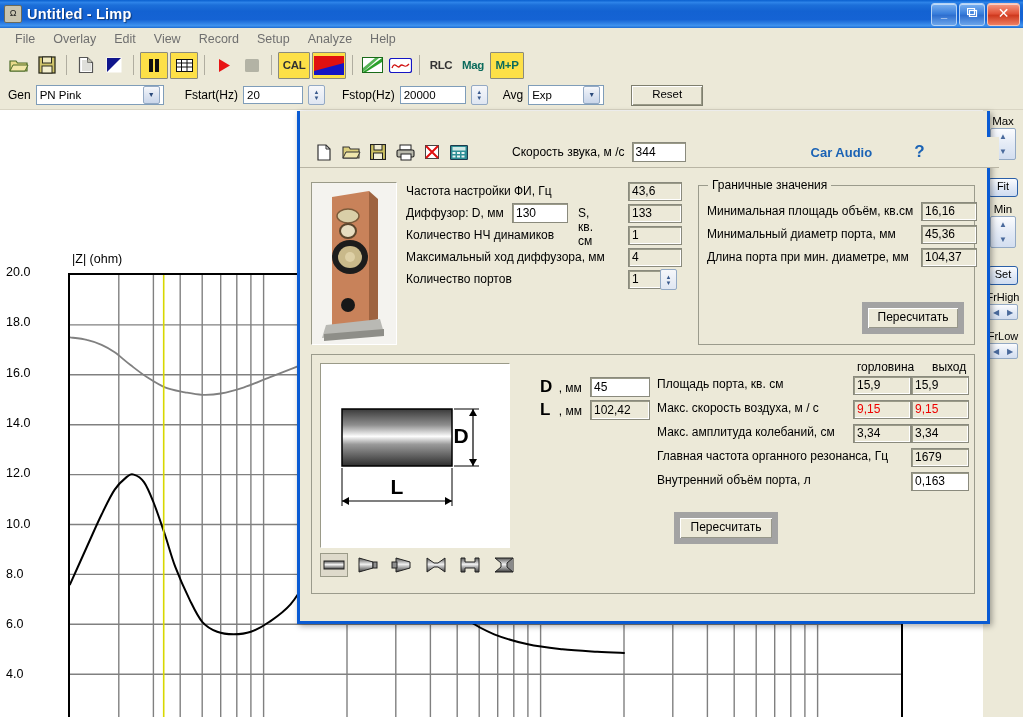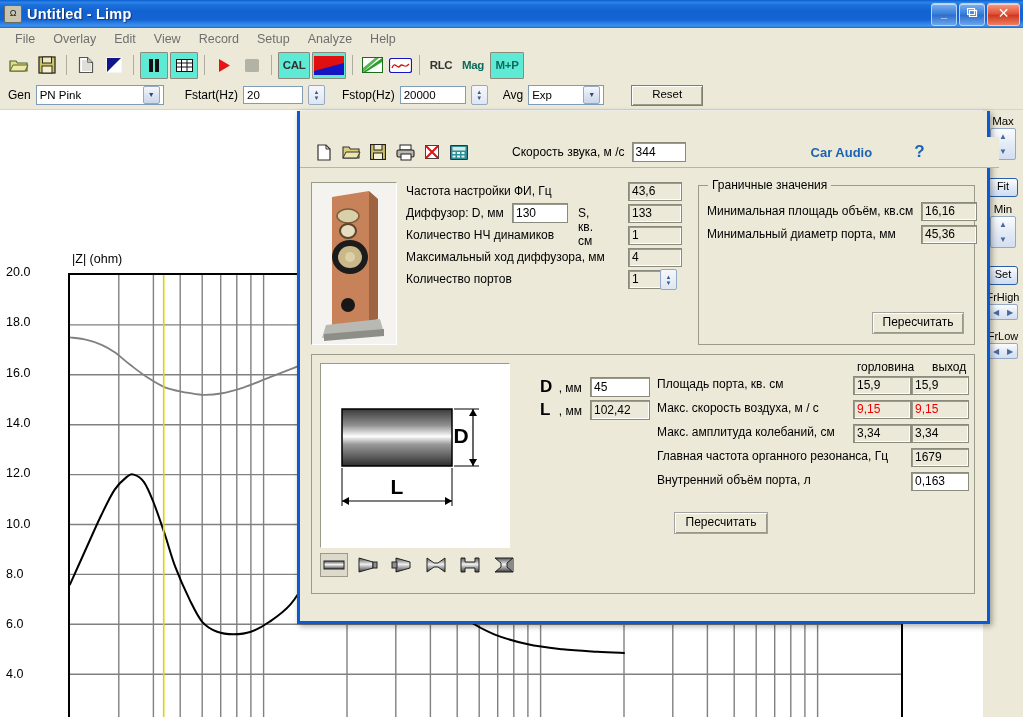--- a/index.html
+++ b/index.html
@@ -53,21 +53,21 @@
   }
   #limp-toolbar{
     position:absolute;left:0;top:49px;width:1023px;height:32px;
     background:#ece9d8;display:flex;align-items:center;padding-left:5px;
     border-bottom:1px solid #ece9d8;
   }
   .tbtn{
     width:26px;height:25px;margin:0 1px;display:flex;align-items:center;justify-content:center;
     font-size:11px;color:#333;
   }
-  .tbtn.framed{border:1px solid #8a8a7d;background:#5eead4;border-radius:1px;}
+  .tbtn.framed{border:1px solid #8a8a7d;background:#fde047;border-radius:1px;}
   .tsep{width:1px;height:20px;background:#b0ada0;margin:0 5px;}
   .tb-txt{font-size:11.5px;font-weight:bold;letter-spacing:-.3px;}
   #limp-params{
     position:absolute;left:0;top:81px;width:1023px;height:28px;
     background:#ece9d8;display:flex;align-items:center;padding-left:8px;gap:5px;
     border-bottom:1px solid #d9d5c4;
   }
   #limp-params .lbl{font-size:12px;color:#000;}
   .tfield{
     background:#fff;border:1px solid #7f9db9;height:16px;line-height:16px;
@@ -147,21 +147,21 @@
   #bp-body{position:absolute;left:0;top:57px;width:687px;height:450px;}
   .bp-field{
     background:#ece9d8;border:1px solid #8a8a7d;
     box-shadow:inset 1px 1px 0 #9a9a88, inset -1px -1px 0 #fff;
     height:17px;line-height:16px;font-size:12px;padding:0 3px;color:#000;
   }
   .bp-field.white{background:#fff;}
   .bp-field.red{color:#ee0000;}
   .bp-lbl{font-size:12px;color:#000;}
   .bp-btn{
-    background:#ece9d8;border:1px solid #a3a3a3;height:20px;line-height:18px;
+    background:#ece9d8;border:6px solid #a3a3a3;height:20px;line-height:18px;
     font-size:12px;padding:0 8px;text-align:center;
     box-shadow:inset 1px 1px 0 #fff, inset -1px -1px 0 #97978a;
   }
   .group-box{
     position:absolute;border:1px solid #9b9b8c;box-sizing:border-box;
   }
   .group-title{
     position:absolute;top:-8px;left:9px;background:#ece9d8;padding:0 4px;font-size:12px;color:#000;
   }
   .panel-sunken{
@@ -524,20 +524,24 @@
     <div class="group-box" style="left:398px;top:17px;width:277px;height:160px;">
       <span class="group-title">Граничные значения</span>
       <div style="position:relative;margin:18px 0 0 8px;height:23px;">
         <span class="bp-lbl">Минимальная площадь объём, кв.см</span>
         <div class="bp-field" style="position:absolute;left:214px;top:-2px;width:48px;">16,16</div>
       </div>
       <div style="position:relative;margin-left:8px;height:23px;">
         <span class="bp-lbl">Минимальный диаметр порта, мм</span>
         <div class="bp-field" style="position:absolute;left:214px;top:-2px;width:48px;">45,36</div>
       </div>
+      <div style="position:relative;margin-left:8px;height:23px;">
+        <span class="bp-lbl">Длина порта при мин. диаметре, мм</span>
+        <div class="bp-field" style="position:absolute;left:214px;top:-2px;width:48px;">104,37</div>
+      </div>
       <div class="bp-btn" style="position:absolute;right:10px;bottom:10px;width:74px;">Пересчитать</div>
     </div>
 
     <div class="group-box" style="left:11px;top:186px;width:664px;height:240px;background:#ece9d8;">
 
       <div class="panel-sunken" style="left:8px;top:8px;width:190px;height:185px;background:#fff;">
         <svg width="188" height="183" viewBox="0 0 188 183">
           <defs>
             <linearGradient id="cylg" x1="0" y1="0" x2="0" y2="1">
               <stop offset="0%" stop-color="#3a3a3a"></stop>

